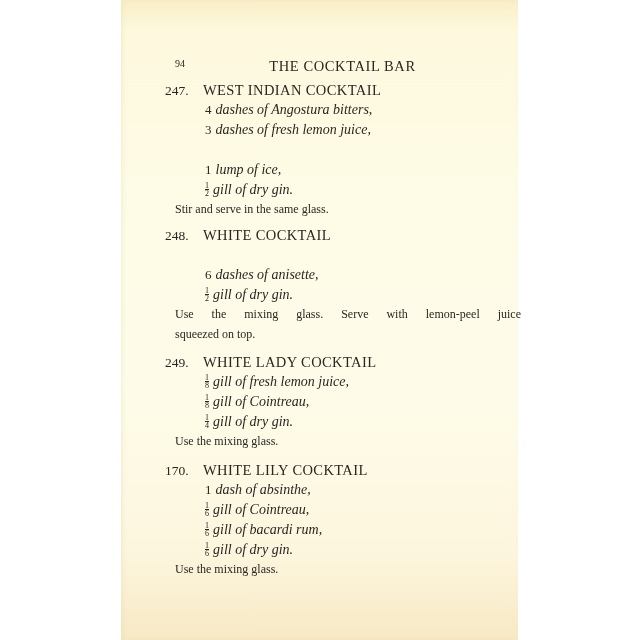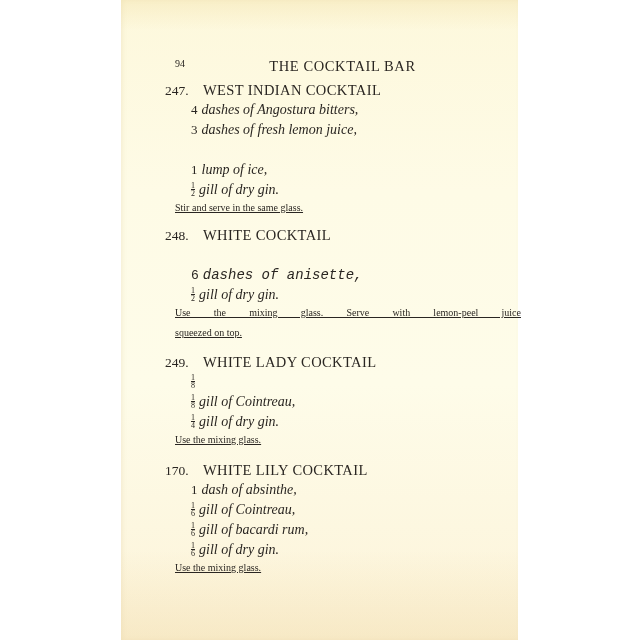--- a/index.html
+++ b/index.html
@@ -58,21 +58,21 @@
       font-size: 14.5px;
       letter-spacing: 0.4px;
     }
     .recipe-title .num {
       display: inline-block;
       width: 38px;
       font-size: 13.5px;
       letter-spacing: 0;
     }
     .ingredient {
-      left: 70px;
+      left: 84px;
       font-size: 14px;
     }
     .ingredient .qty {
       font-style: normal;
       font-size: 13px;
       margin-right: 4px;
     }
     .ingredient .frac {
       display: inline-block;
       font-style: normal;
@@ -86,22 +86,21 @@
       display: block;
     }
     .ingredient .frac .num {
       border-bottom: 0.8px solid #2a2622;
     }
     .ingredient .item {
       font-style: italic;
     }
     .instruction {
       left: 54px;
-      font-size: 10px;
-      text-decoration: underline;
+      font-size: 12px;
     }
     .instruction.justify {
       width: 346px;
       text-align: justify;
       text-align-last: justify;
       white-space: normal;
     }
   </style>
 </head>
 <body>
@@ -124,34 +123,34 @@
     <span class="qty">1</span><span class="item">lump of ice,</span>
   </div>
   <div class="text ingredient" style="top:182px;">
     <span class="frac"><span class="num">1</span><span>2</span></span><span class="item">gill of dry gin.</span>
   </div>
   <div class="text instruction" style="top:202px;">Stir and serve in the same glass.</div>
 
   <div class="text recipe-title" style="top:227px;">
     <span class="num">248.</span><span>WHITE COCKTAIL</span>
   </div>
-  <div class="text ingredient" style="top:267px;font-family:Liberation Mono, monospace;">
+  <div class="text ingredient" style="top:267px;">
     <span class="qty">6</span><span class="item">dashes of anisette,</span>
   </div>
   <div class="text ingredient" style="top:287px;">
     <span class="frac"><span class="num">1</span><span>2</span></span><span class="item">gill of dry gin.</span>
   </div>
   <div class="text instruction justify" style="top:307px;">Use the mixing glass. Serve with lemon-peel juice</div>
   <div class="text instruction" style="top:327px;">squeezed on top.</div>
 
   <div class="text recipe-title" style="top:354px;">
     <span class="num">249.</span><span>WHITE LADY COCKTAIL</span>
   </div>
   <div class="text ingredient" style="top:374px;">
-    <span class="frac"><span class="num">1</span><span>8</span></span>
+    <span class="frac"><span class="num">1</span><span>8</span></span><span class="item">gill of fresh lemon juice,</span>
   </div>
   <div class="text ingredient" style="top:394px;">
     <span class="frac"><span class="num">1</span><span>8</span></span><span class="item">gill of Cointreau,</span>
   </div>
   <div class="text ingredient" style="top:414px;">
     <span class="frac"><span class="num">1</span><span>4</span></span><span class="item">gill of dry gin.</span>
   </div>
   <div class="text instruction" style="top:434px;">Use the mixing glass.</div>
 
   <div class="text recipe-title" style="top:462px;">

